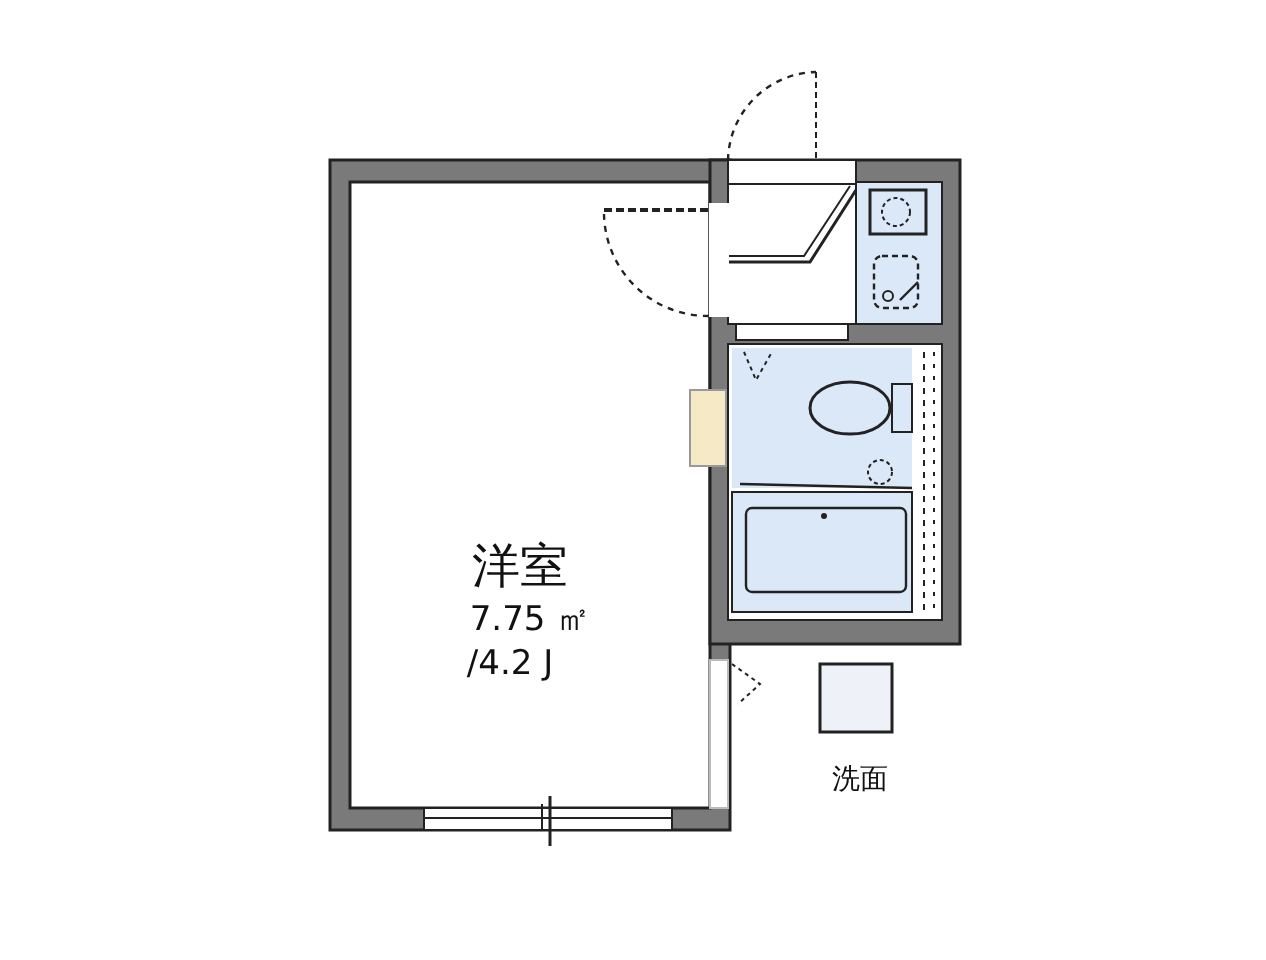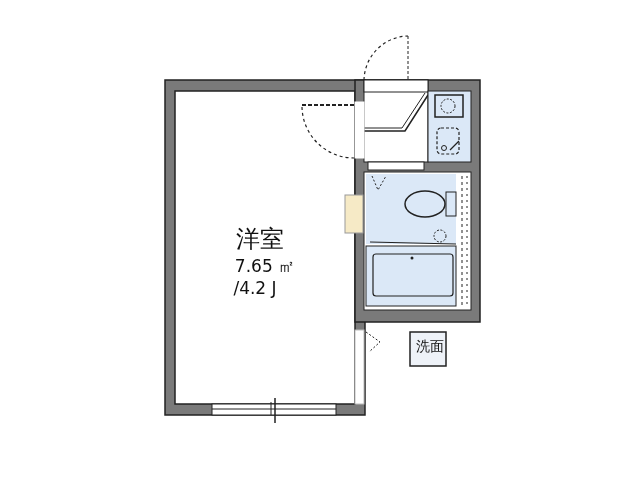--- a/index.html
+++ b/index.html
@@ -1,18 +1,18 @@
 <!DOCTYPE html>
 <html><head>
 <meta charset="utf-8">
 <style>
   html,body{margin:0;padding:0;background:#fff;}
   body{width:633px;height:480px;position:relative;overflow:hidden;font-family:"DejaVu Sans",sans-serif;}
   svg{position:absolute;left:0;top:0;}
-  .lbl{position:absolute;color:#111;text-align:center;}
+  .lbl{position:absolute;color:#111;text-align:center;margin-top:44px;}
   #room-name{left:215px;top:226px;width:90px;font-size:24px;line-height:26px;}
   #room-area{left:210px;top:256px;width:110px;font-size:17px;line-height:20px;}
   #room-jo{left:210px;top:278px;width:90px;font-size:17px;line-height:20px;}
   #wash-label{left:409px;top:338px;width:42px;font-size:14px;line-height:16px;text-align:center;}
 </style>
 </head>
 <body>
 
 <svg width="633" height="480" viewBox="0 0 633 480">
 
@@ -68,15 +68,15 @@
 
   <rect x="212" y="404" width="124" height="11" fill="#fff" stroke="#222" stroke-width="1"></rect>
   <line x1="212" y1="409" x2="336" y2="409" stroke="#222" stroke-width="1"></line>
   <line x1="275" y1="398" x2="275" y2="423" stroke="#222" stroke-width="1.5"></line>
   <line x1="271" y1="402" x2="271" y2="415" stroke="#222" stroke-width="1"></line>
 
   <rect x="410" y="332" width="36" height="34" fill="#eef2f8" stroke="#222" stroke-width="1.5"></rect>
 </svg>
 
 <div class="lbl" id="room-name">洋室</div>
-<div class="lbl" id="room-area">7.65 ㎡</div>
+<div class="lbl" id="room-area">7.75 ㎡</div>
 <div class="lbl" id="room-jo">/4.2 J</div>
 <div class="lbl" id="wash-label">洗面</div>
 
 </body></html>

